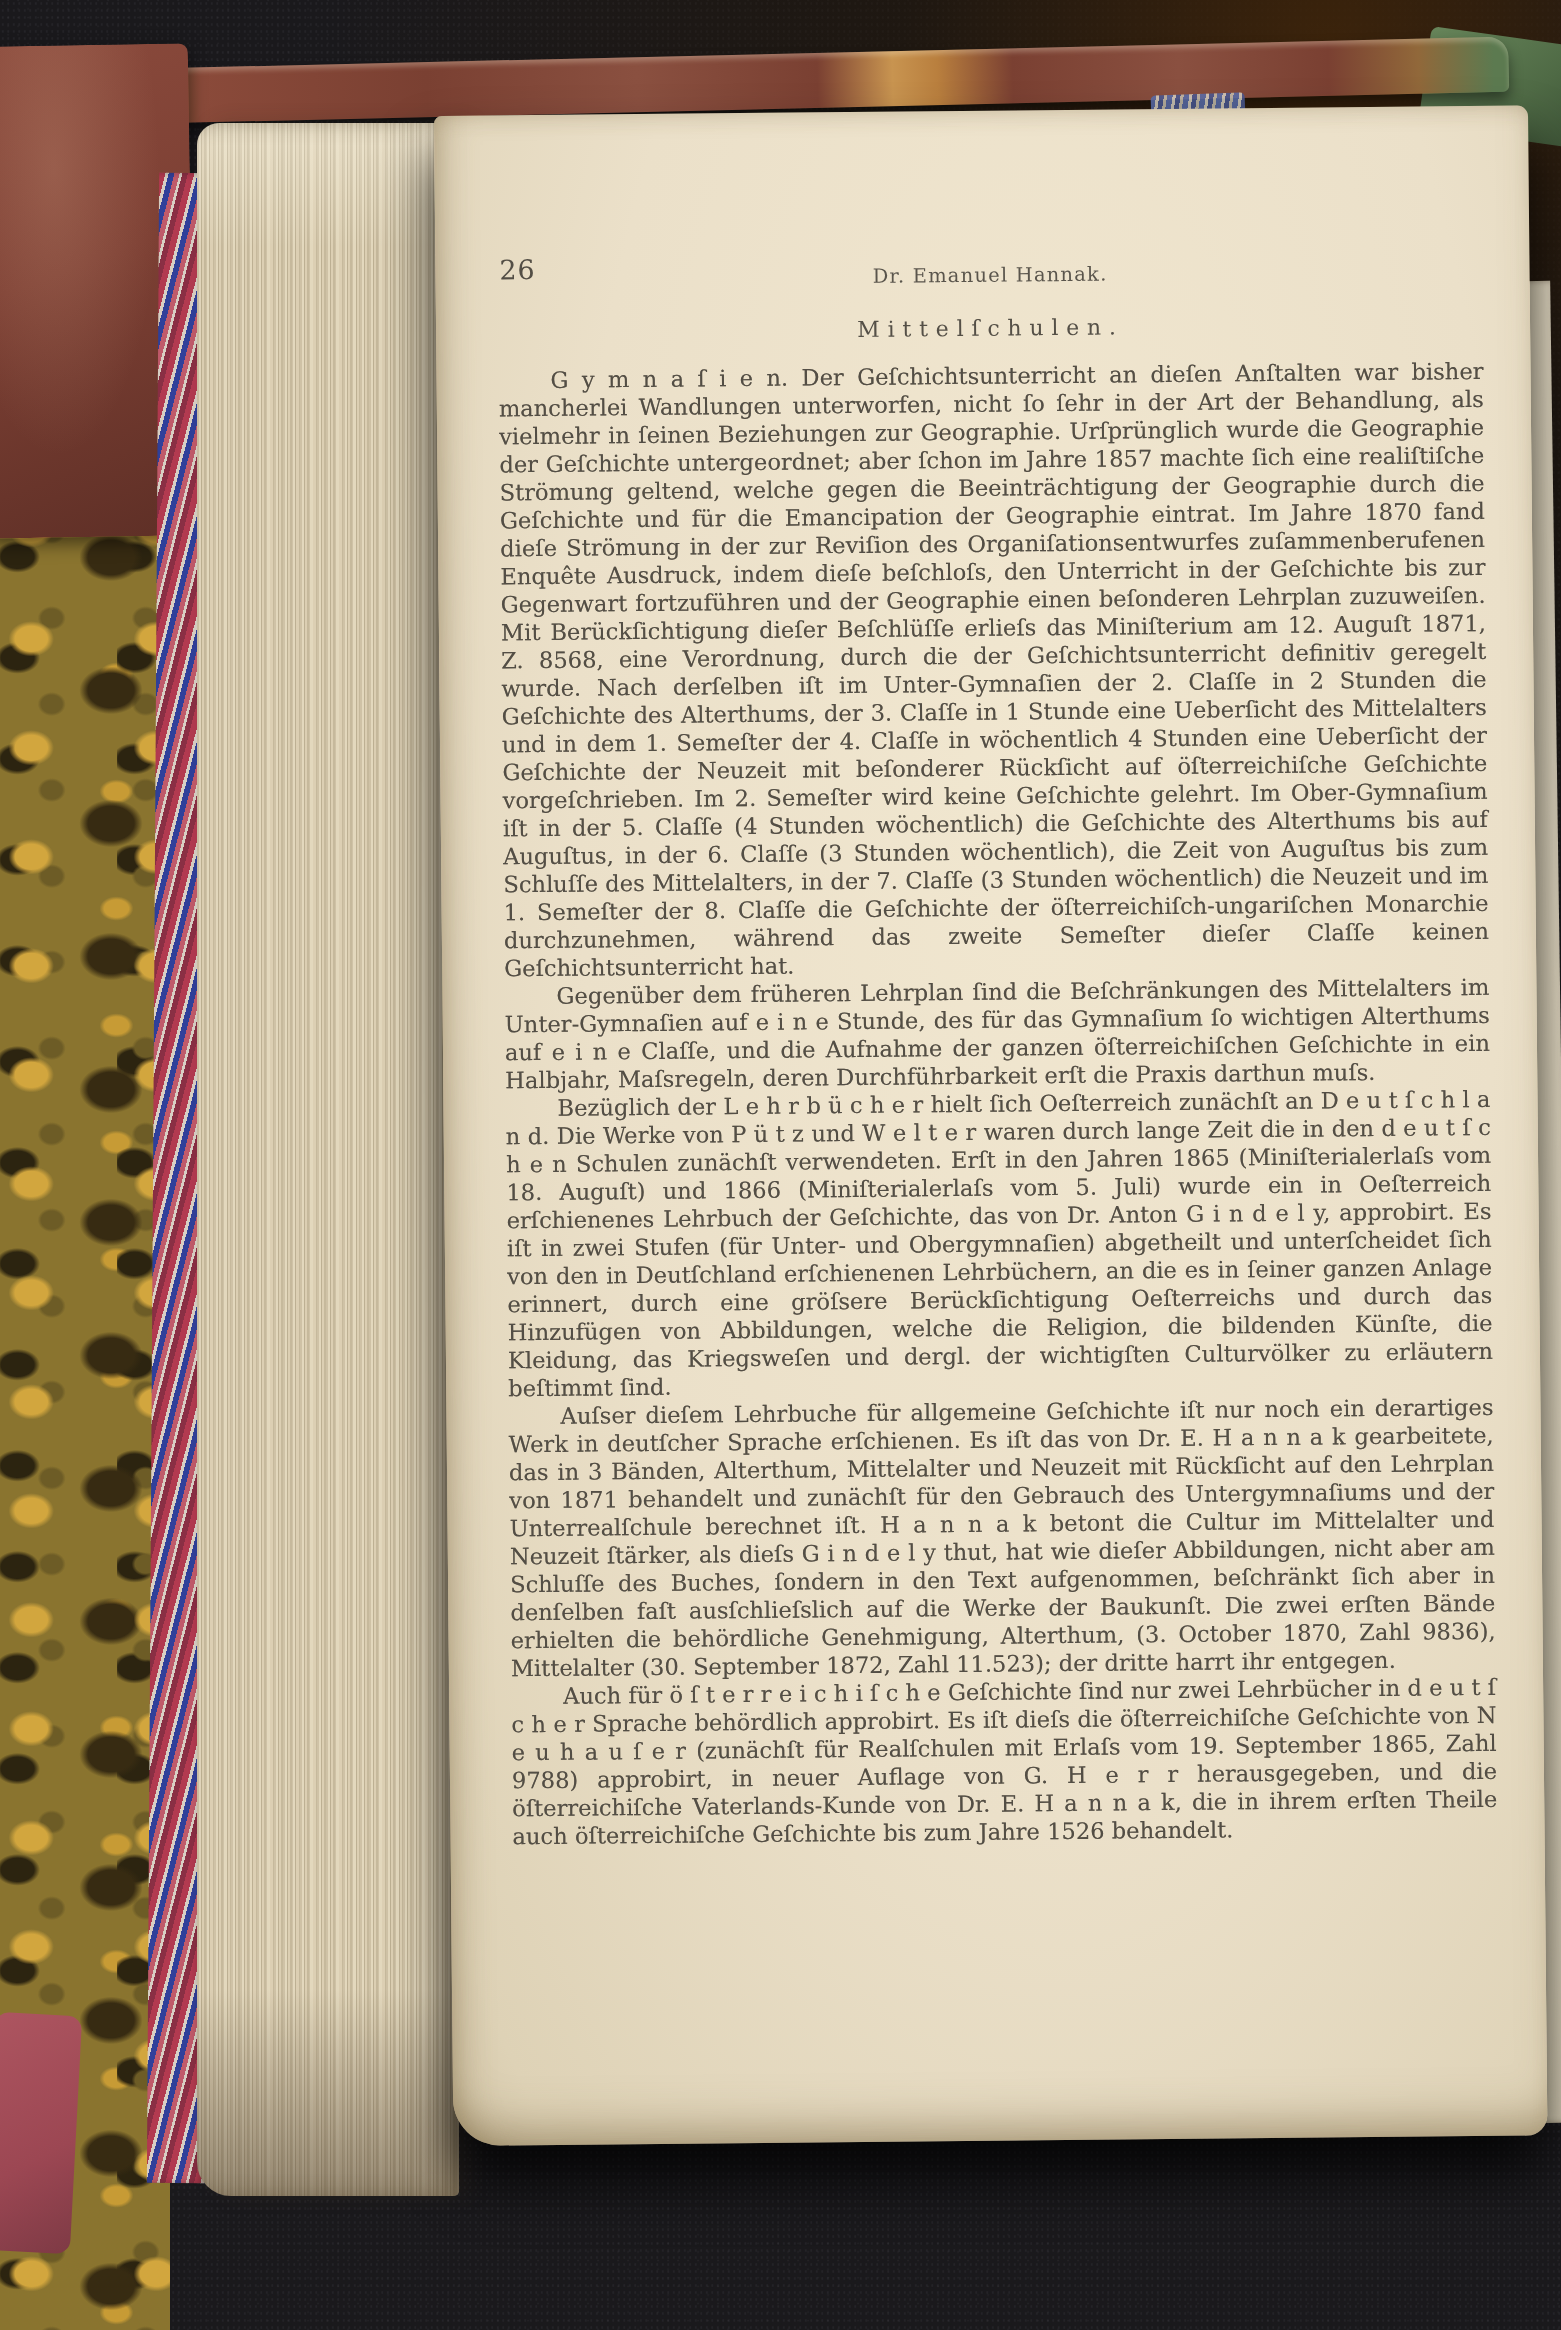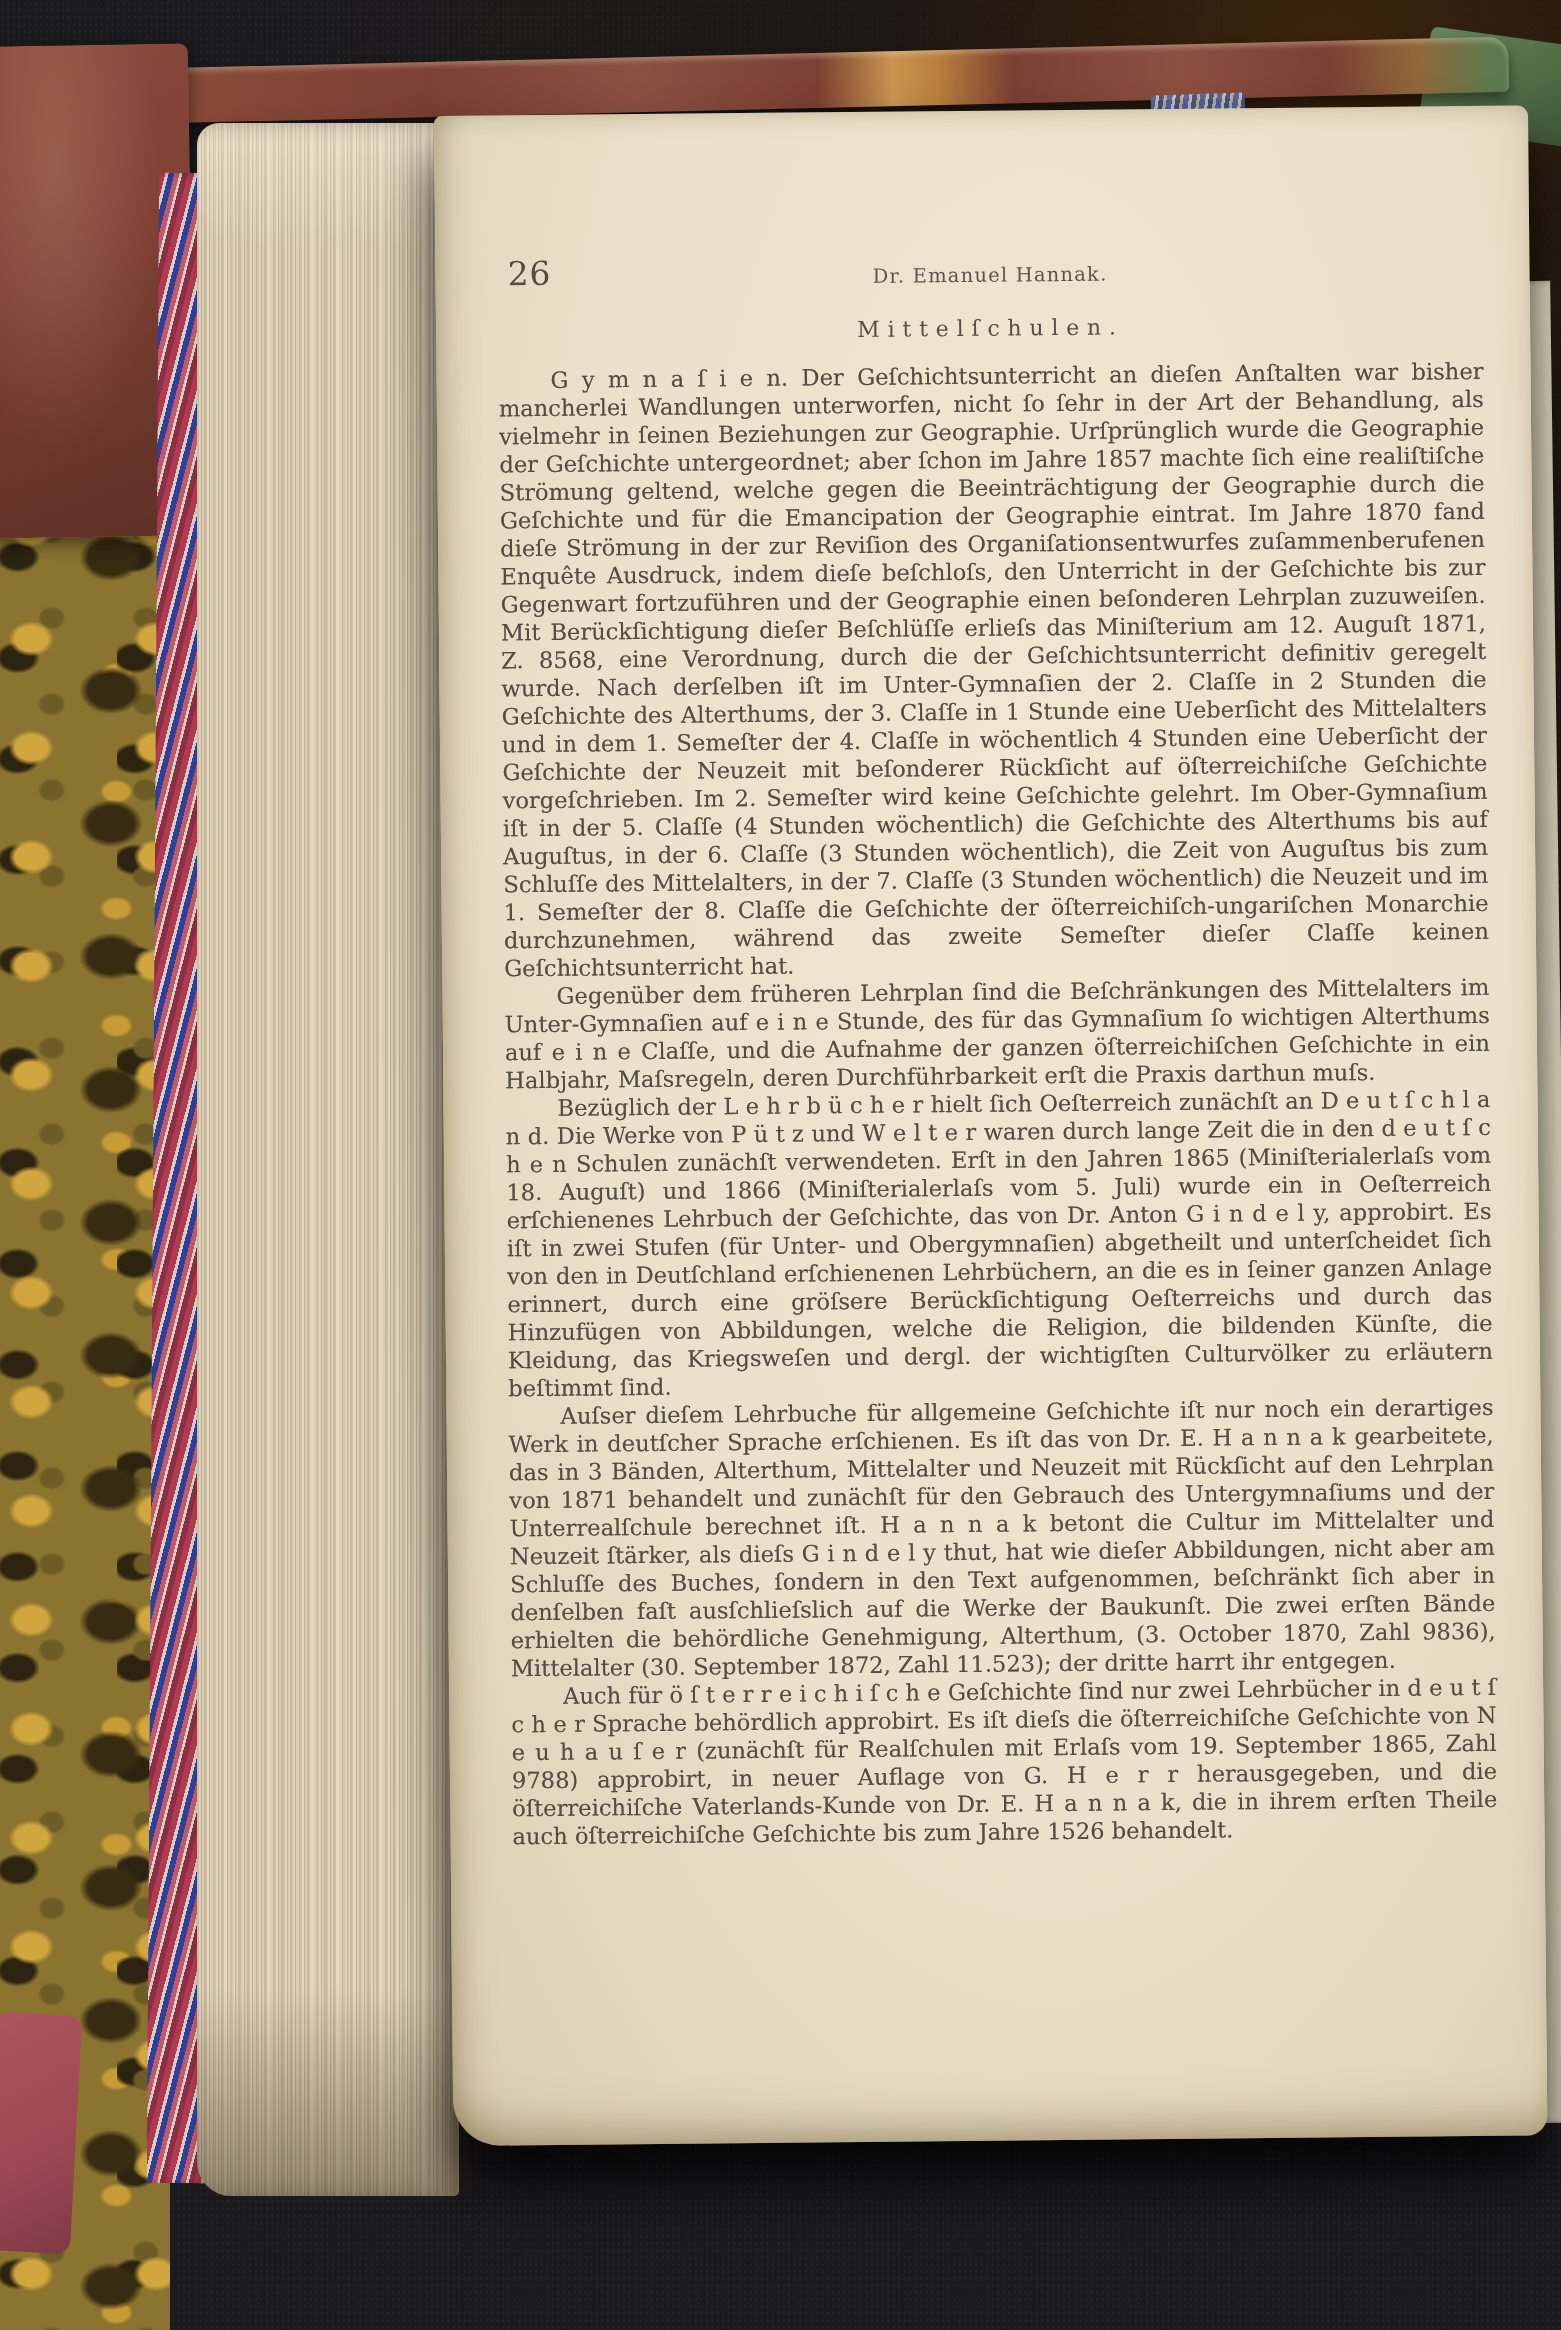--- a/index.html
+++ b/index.html
@@ -117,22 +117,22 @@
       radial-gradient(ellipse at 55% 32%, #f1e7d0 0%, #ebe0c9 55%, #ded2b6 92%, #d4c7aa 100%);
     box-shadow:
       0 37px 55px rgba(0,0,0,0.8),
       inset 20px 0 37px -15.6px rgba(120,100,60,0.38),
       inset 0 -36px 47px -23.4px rgba(115,95,58,0.5),
       inset 0 7.8px 23.4px -11px rgba(120,100,60,0.3);
     color: #534e45;
   }
 
   .page-number {
-    position: absolute; left: 72px; top: 139px;
-    font-size: 33px; letter-spacing: 0.8px;
+    position: absolute; left: 64px; top: 139px;
+    font-size: 27px; letter-spacing: 0.8px;
   }
   .text-col { position: absolute; left: 62px; top: 0; width: 985px; }
   .running-header {
     position: absolute; left: 0; right: 0; top: 153px;
     text-align: center; font-size: 19.5px; letter-spacing: 1.2px; color: #5a554c;
   }
   .section-heading {
     position: absolute; left: 0; right: 0; top: 205px;
     text-align: center; font-size: 22px; letter-spacing: 7.8px; color: #555047;
   }

